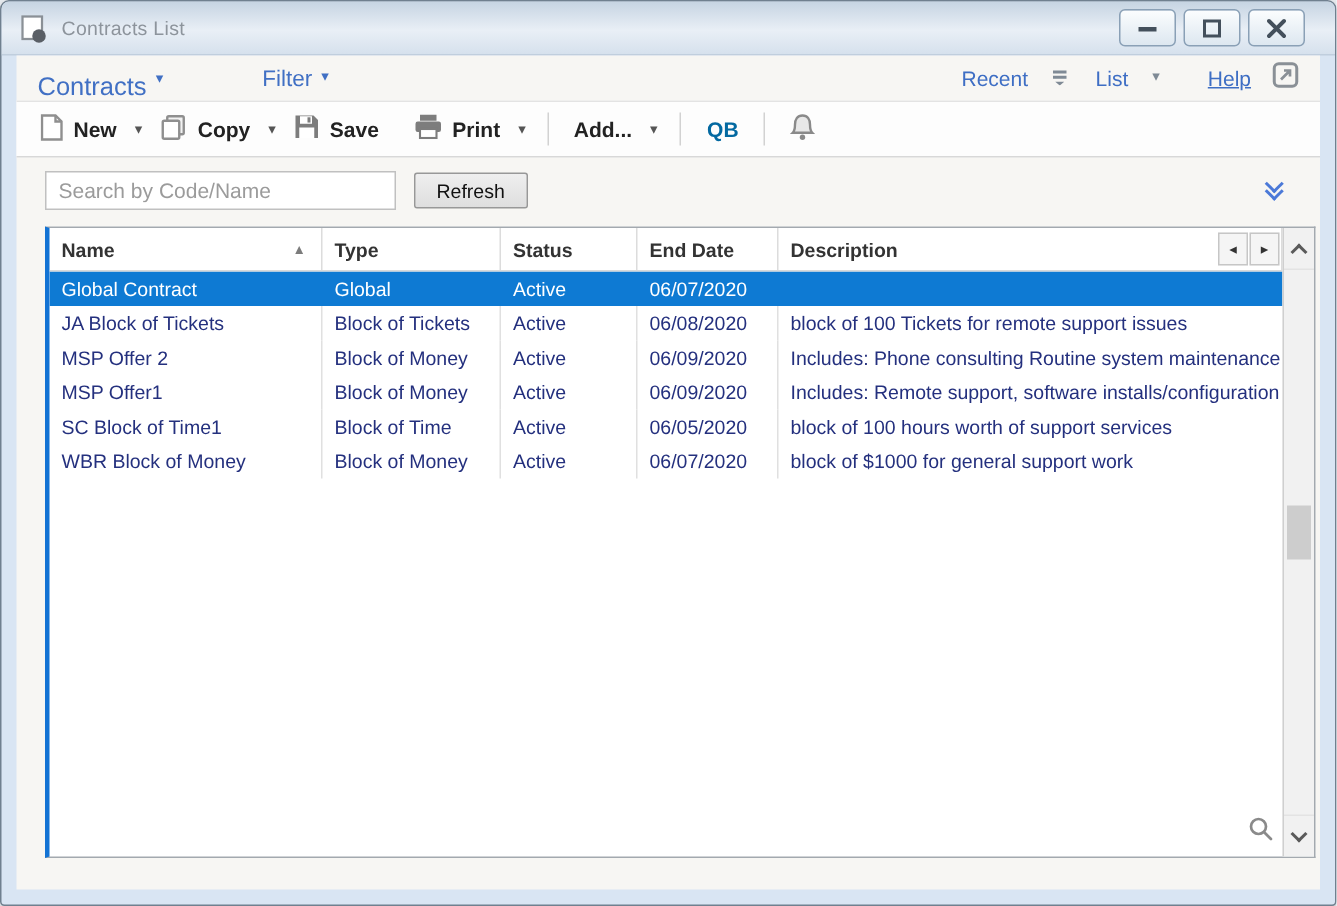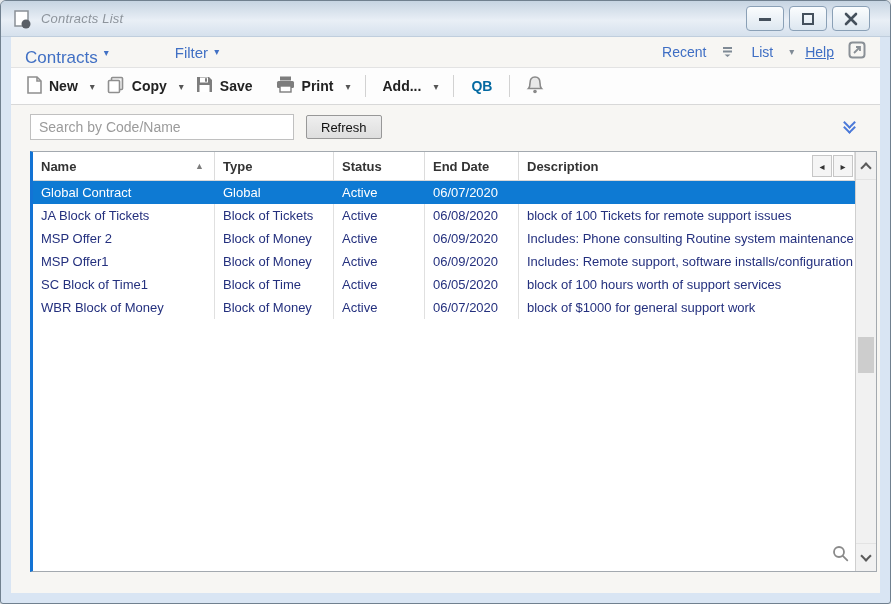--- a/index.html
+++ b/index.html
@@ -10,21 +10,20 @@
     border:1px solid #70808f; border-radius:6px 6px 3px 3px;
     background:#d9e5f3; overflow:hidden;
     box-shadow:0 2px 8px rgba(0,0,0,.25);
   }
 
   
   .titlebar{
     height:36px; display:flex; align-items:center; padding:0 20px 0 12px;
     background:linear-gradient(#c6d4e2, #e9eff6 55%, #d6e1ed);
     border-bottom:1px solid #c0cedd;
-    font-style:italic;
   }
   .title-icon{ width:20px; height:20px; margin-right:8px; position:relative; flex:0 0 auto;}
   .title-text{ font-size:13px; color:#8d949c; letter-spacing:.2px; }
   .win-buttons{ margin-left:auto; display:flex; gap:5px; }
   .win-btn{
     width:38px; height:25px; border:1px solid #8aa0b6; border-radius:4px;
     background:linear-gradient(#fbfdfe, #dde7f0);
     display:flex; align-items:center; justify-content:center; cursor:default;
   }
 
@@ -46,21 +45,21 @@
     display:flex; align-items:center; padding:0 13px; gap:7px;
   }
   .tb-item{ display:flex; align-items:center; gap:7px; font-size:14px; color:#222; padding:4px 3px; cursor:pointer;font-weight:bold;}
   .tb-caret{ font-size:10px; color:#555; padding:0 2px;}
   .tb-sep{ width:1px; height:22px; background:#d2d2d2; margin:0 6px; }
   .tb-disabled{ color:#0369a1; font-size:14px; padding:0 4px;font-weight:bold;}
 
   
   .searchrow{ height:44px; display:flex; align-items:center; padding:0 26px 0 19px; }
   .search-input{
-    width:264px; height:26px; border:1px solid #c0c0c0; background:#fff;
+    width:234px; height:26px; border:1px solid #c0c0c0; background:#fff;
     font-size:14px; padding:0 8px; color:#4c1d95; font-family:"Liberation Sans", sans-serif;
   }
   .search-input::placeholder{ color:#9b9b9b; }
   .refresh-btn{
     margin-left:12px; height:24px; padding:0 14px; font-size:13px; color:#111;
     background:linear-gradient(#efefef,#dedede); border:1px solid #989898; border-radius:2px;
     font-family:"Liberation Sans", sans-serif; cursor:pointer;
   }
   .expand-icons{ margin-left:auto; display:flex; flex-direction:column; gap:1px; cursor:pointer;}
   .chev{ width:9px; height:9px; border-right:2px solid #4b79d8; border-bottom:2px solid #4b79d8;
@@ -158,21 +157,21 @@
                 <rect x="1" y="1" width="9" height="2" fill="#7f8a95"></rect>
                 <rect x="1" y="4.5" width="9" height="2" fill="#7f8a95"></rect>
                 <path d="M2.5 8.5 L8.5 8.5 L5.5 11 Z" fill="#7f8a95"></path>
               </svg>
           </span>
         </span>
         <span class="menu-link" style="margin-left:10px;">
           <span>List</span>
           <span class="caret gray">▾</span>
         </span>
-        <span class="menu-link help" style="margin-left:3px;">
+        <span class="menu-link help" style="margin-left:24px;">
           <u>Help</u>
         </span>
         <span style="margin-left:6px;">
           <svg width="18" height="18" viewBox="0 0 18 18">
             <rect x="1.5" y="1.5" width="15" height="15" rx="3" fill="none" stroke="#8a9096" stroke-width="2"></rect>
             <path d="M6 12 L12 6 M8 6 L12 6 L12 10" stroke="#8a9096" stroke-width="1.8" fill="none"></path>
           </svg>
         </span>
       </span>
     </div>

